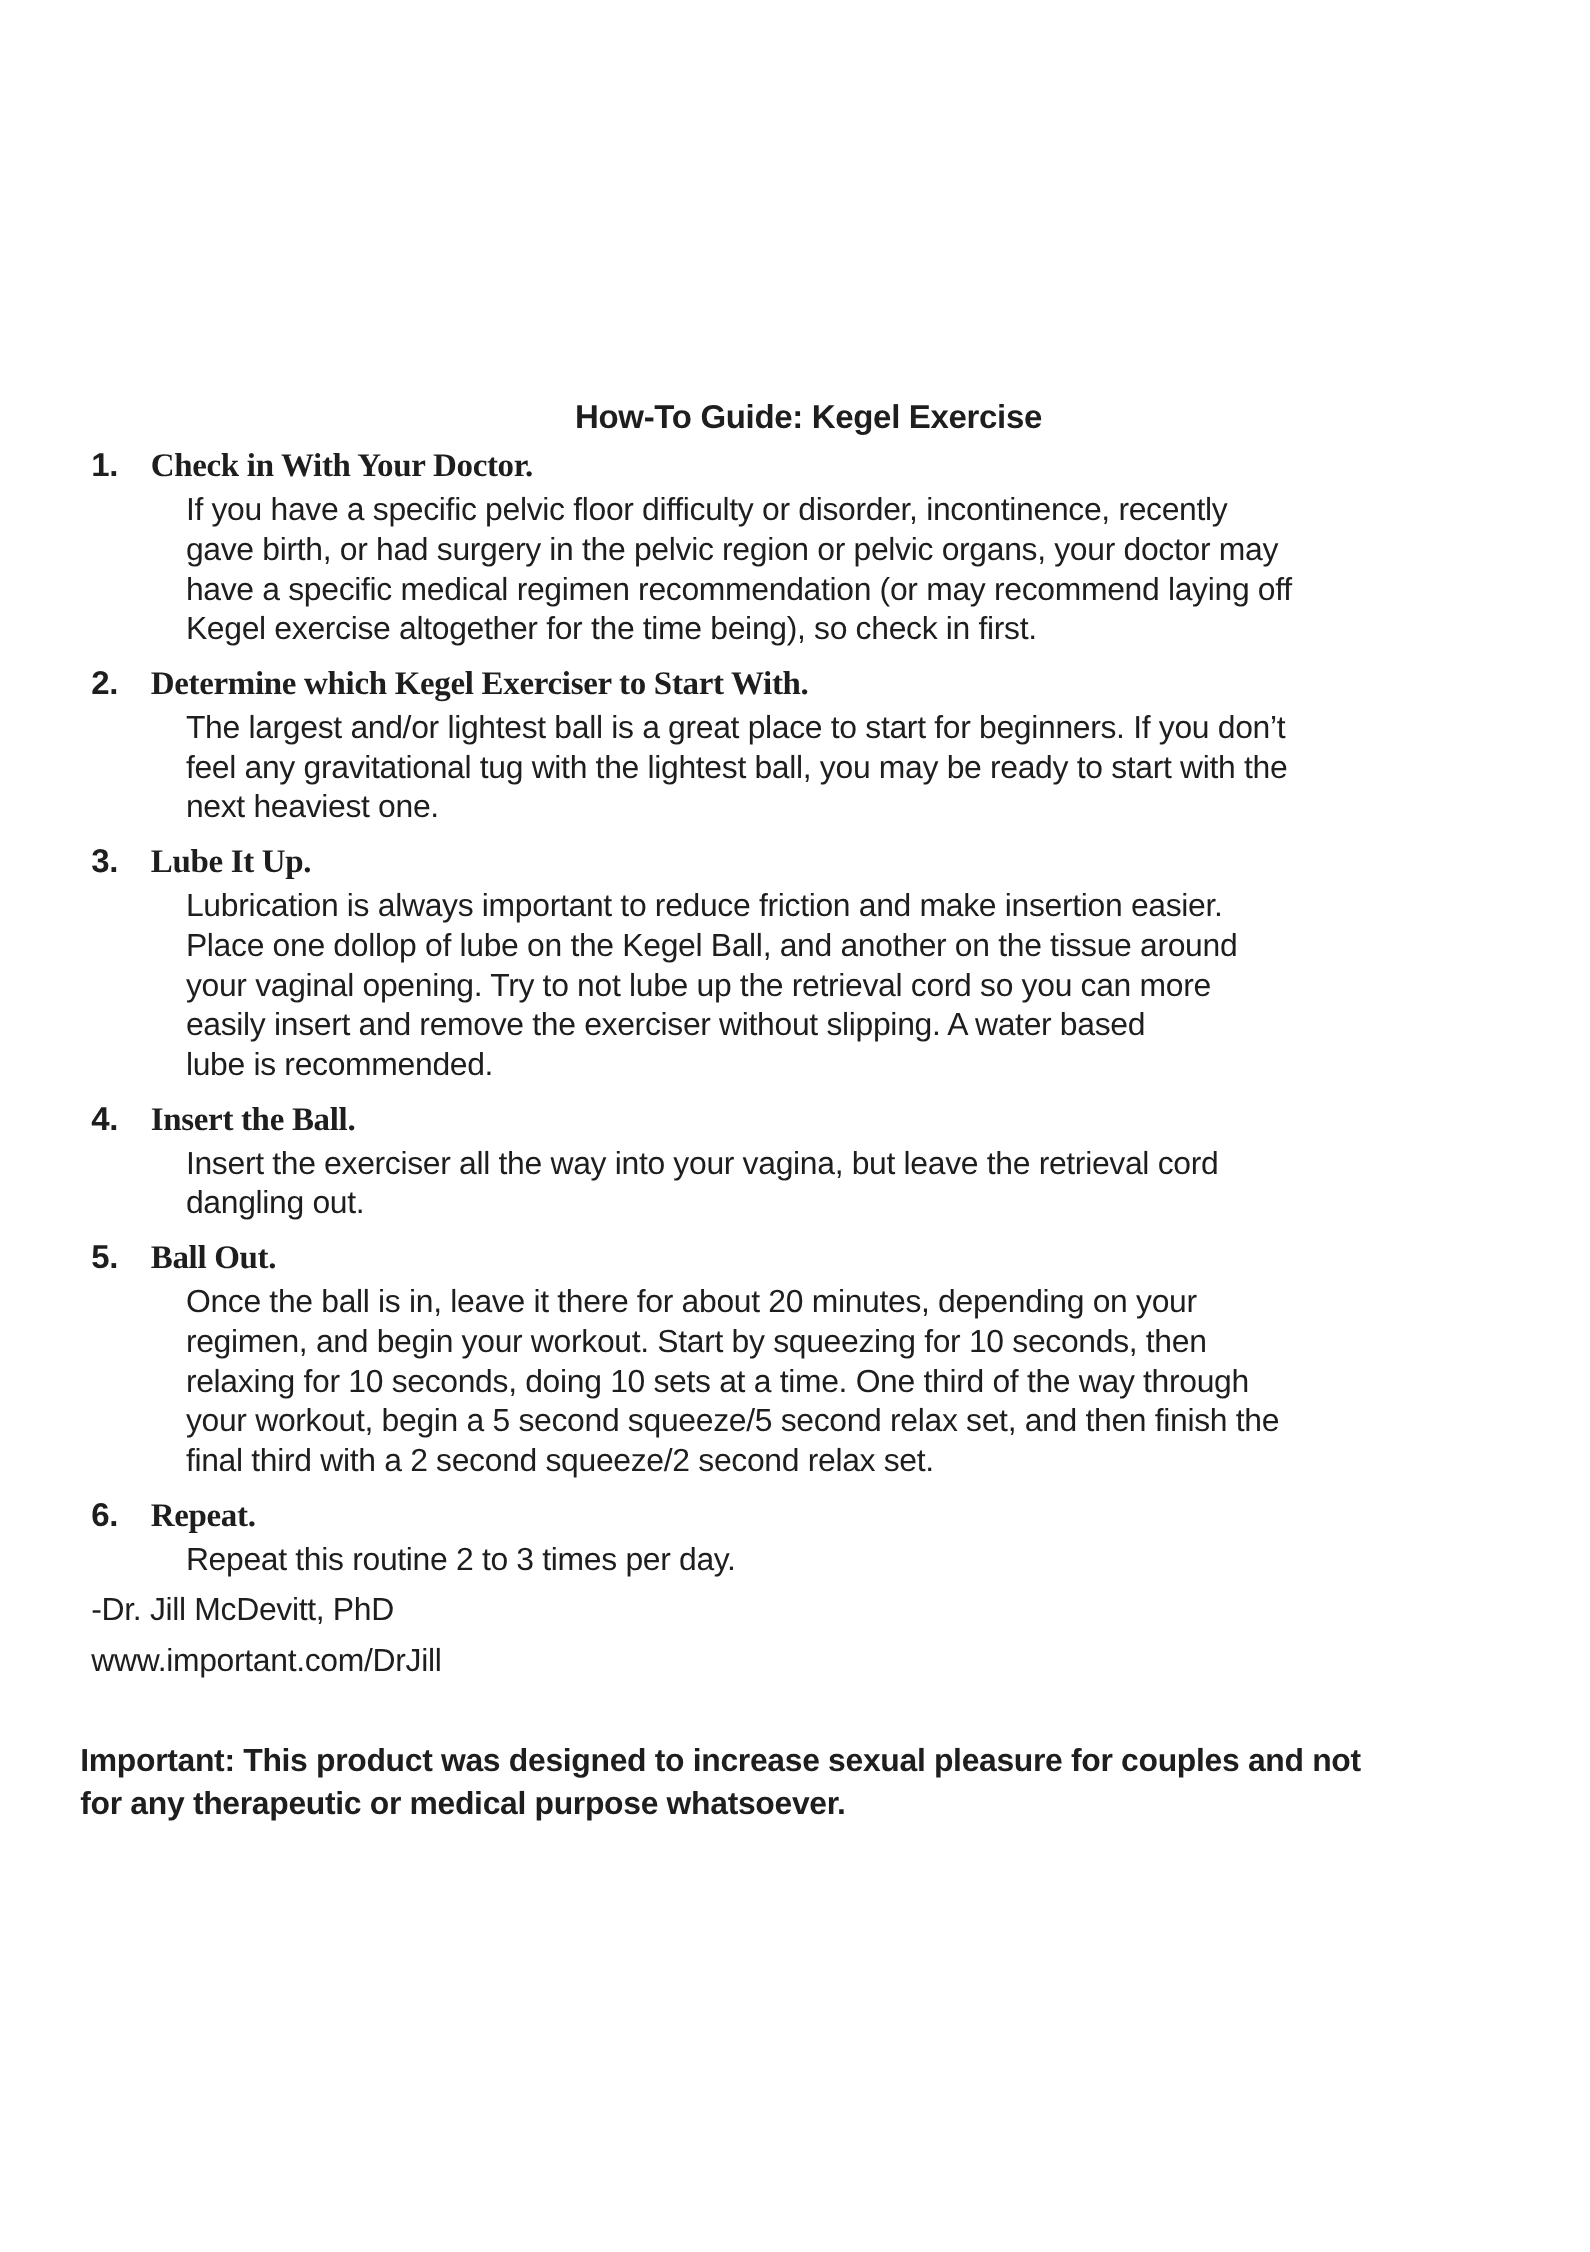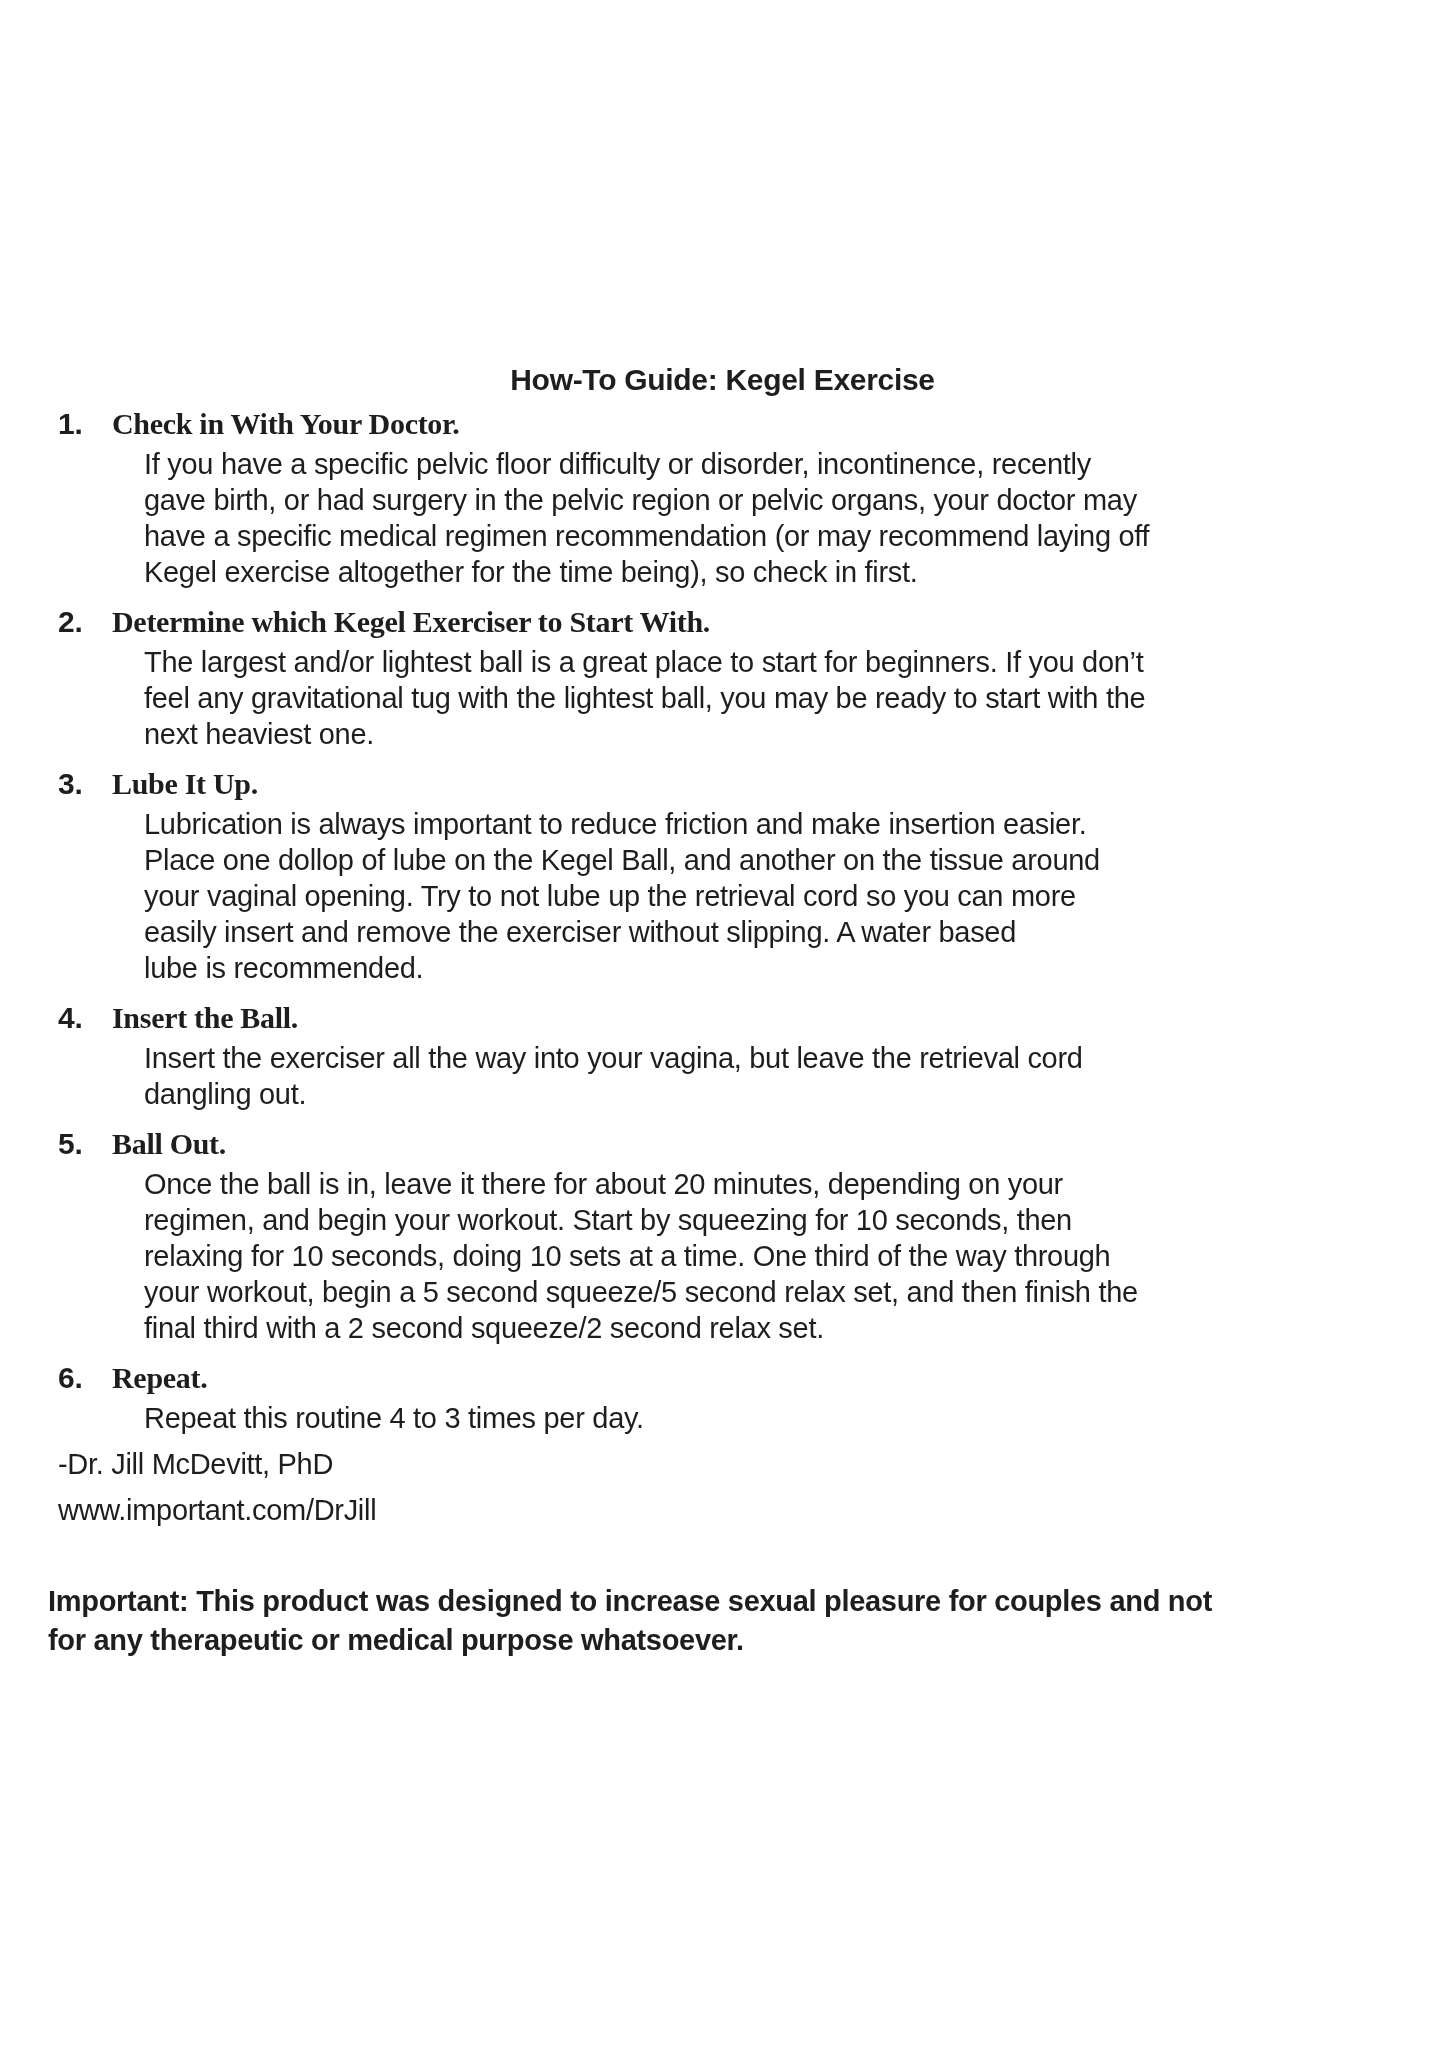--- a/index.html
+++ b/index.html
@@ -13,20 +13,21 @@
     position: relative;
     font-family: "Liberation Sans", sans-serif;
     color: #1e1e1e;
     -webkit-font-smoothing: antialiased;
   }
   .page {
     position: absolute;
     inset: 0;
     background: #ffffff;
     overflow: hidden;
+    padding-left: 25px;
   }
   .content {
     padding: 358px 48px 0 48px;
     letter-spacing: -0.3px;
   }
   .doc-title {
     margin: 0;
     text-align: center;
     font-size: 30px;
     font-weight: bold;
@@ -140,21 +141,21 @@
 relaxing for 10 seconds, doing 10 sets at a time. One third of the way through
 your workout, begin a 5 second squeeze/5 second relax set, and then finish the
 final third with a 2 second squeeze/2 second relax set.</p>
   </li>
 
   <li class="step">
     <div class="step-heading-row">
       <span class="step-number">6.</span>
       <h2 class="step-heading">Repeat.</h2>
     </div>
-    <p class="step-body">Repeat this routine 4 to 3 times per day.</p>
+    <p class="step-body">Repeat this routine 2 to 3 times per day.</p>
   </li>
 </ol>
 
     <p class="author-line">-Dr. Jill McDevitt, PhD</p>
 
     <p class="website-line">www.important.com/DrJill</p>
 
     <p class="important-note">Important: This product was designed to increase sexual pleasure for couples and not
 for any therapeutic or medical purpose whatsoever.</p>
 

